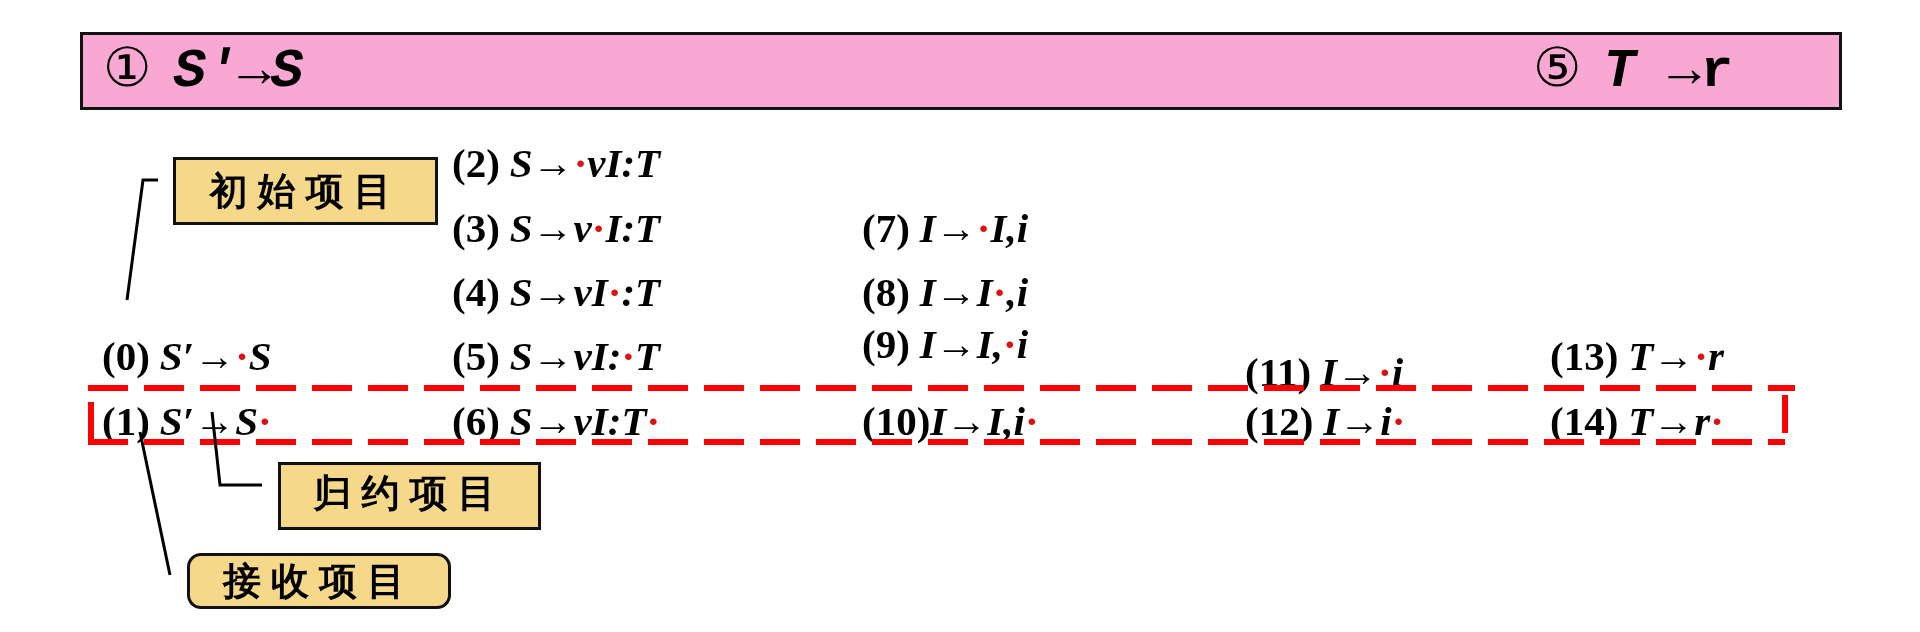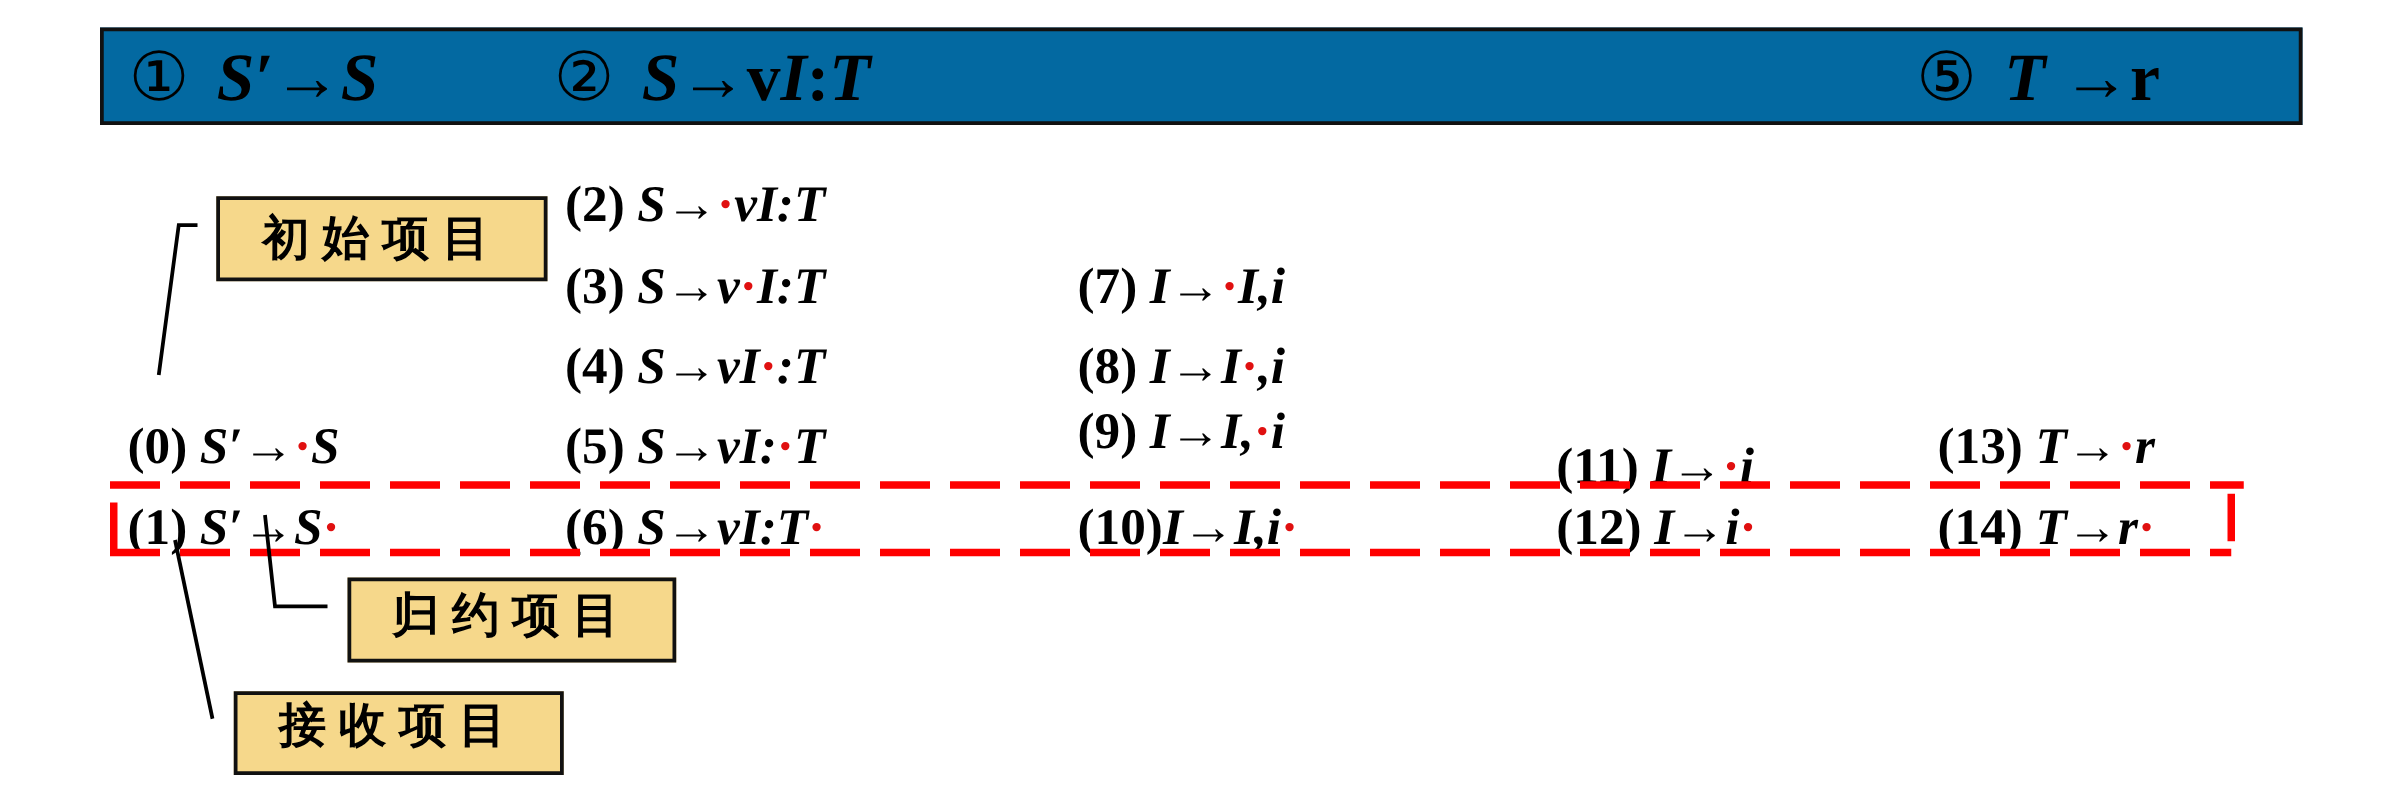--- a/index.html
+++ b/index.html
@@ -1,39 +1,36 @@
 <!DOCTYPE html>
 <html><head>
 <meta charset="utf-8">
 <style>
   html, body { margin:0; padding:0; background:#ffffff; }
   body { width:1920px; height:632px; position:relative; overflow:hidden;
          font-family:"Liberation Serif", "DejaVu Serif", serif; color:#000; }
-  .grammar-bar { position:absolute; left:80px; top:22px; width:1762px; height:78px;
-        background:#0369a1; border:3px solid #111; box-sizing:border-box; }
+  .grammar-bar { position:absolute; left:80px; top:32px; width:1762px; height:78px;
+        background:#f9a8d4; border:3px solid #111; box-sizing:border-box;font-family:Liberation Mono, monospace; }
   .prod { position:absolute; top:2px; font-size:54px; font-weight:bold; line-height:70px; white-space:nowrap; }
   .prod .num { font-weight:normal; margin-right:22px; }
   i, .it { font-style:italic; }
   .item { position:absolute; font-size:41px; font-weight:bold; line-height:52px; white-space:nowrap; }
   .item .lbl { margin-right:10px; }
   .dot { color:#e01010; font-weight:bold; }
   .callout { position:absolute; background:#f6d88b; border:3px solid #111; box-sizing:border-box;
        font-family:Liberation Sans, sans-serif; font-weight:bold; font-size:38px; letter-spacing:10px;
        text-align:center; line-height:50px; }
   svg.overlay { position:absolute; left:0; top:0; }
 </style>
 </head>
 <body>
 
 <div class="grammar-bar">
   <div class="prod" style="left:20px">
     <span class="num">①</span><i>S′</i><span>→</span><i>S</i>
-  </div>
-  <div class="prod" style="left:360px">
-    <span class="num">②</span><i>S</i><span>→</span><span>v</span><i>I</i><span>:</span><i>T</i>
   </div>
   <div class="prod" style="left:1450px">
     <span class="num">⑤</span><i>T</i><span> →</span><span>r</span>
   </div>
 </div>
 
 <div class="item" style="left:102px; top:330px"><span class="lbl">(0)</span><i>S′→</i><span class="dot">·</span><i>S</i></div>
 <div class="item" style="left:102px; top:395px"><span class="lbl">(1)</span><i>S′→S</i><span class="dot">·</span><i></i></div>
 
 <div class="item" style="left:452px; top:137px"><span class="lbl">(2)</span><i>S→</i><span class="dot">·</span><i>vI:T</i></div>
@@ -62,13 +59,13 @@
   </g>
   <g stroke="#000" stroke-width="3" fill="none">
     <polyline points="127,300 143,180 158,180"></polyline>
     <polyline points="212,412 220,485 262,485"></polyline>
     <polyline points="140,432 170,575"></polyline>
   </g>
 </svg>
 
 <div class="callout" style="left:173px; top:157px; width:265px; height:68px; line-height:62px;">初始项目</div>
 <div class="callout" style="left:278px; top:462px; width:263px; height:68px; line-height:56px;">归约项目</div>
-<div class="callout" style="left:187px; top:553px; width:264px; height:67px; line-height:50px;">接收项目</div>
+<div class="callout" style="left:187px; top:553px; width:264px; height:56px; line-height:50px;border-radius:14px;">接收项目</div>
 
 </body></html>

